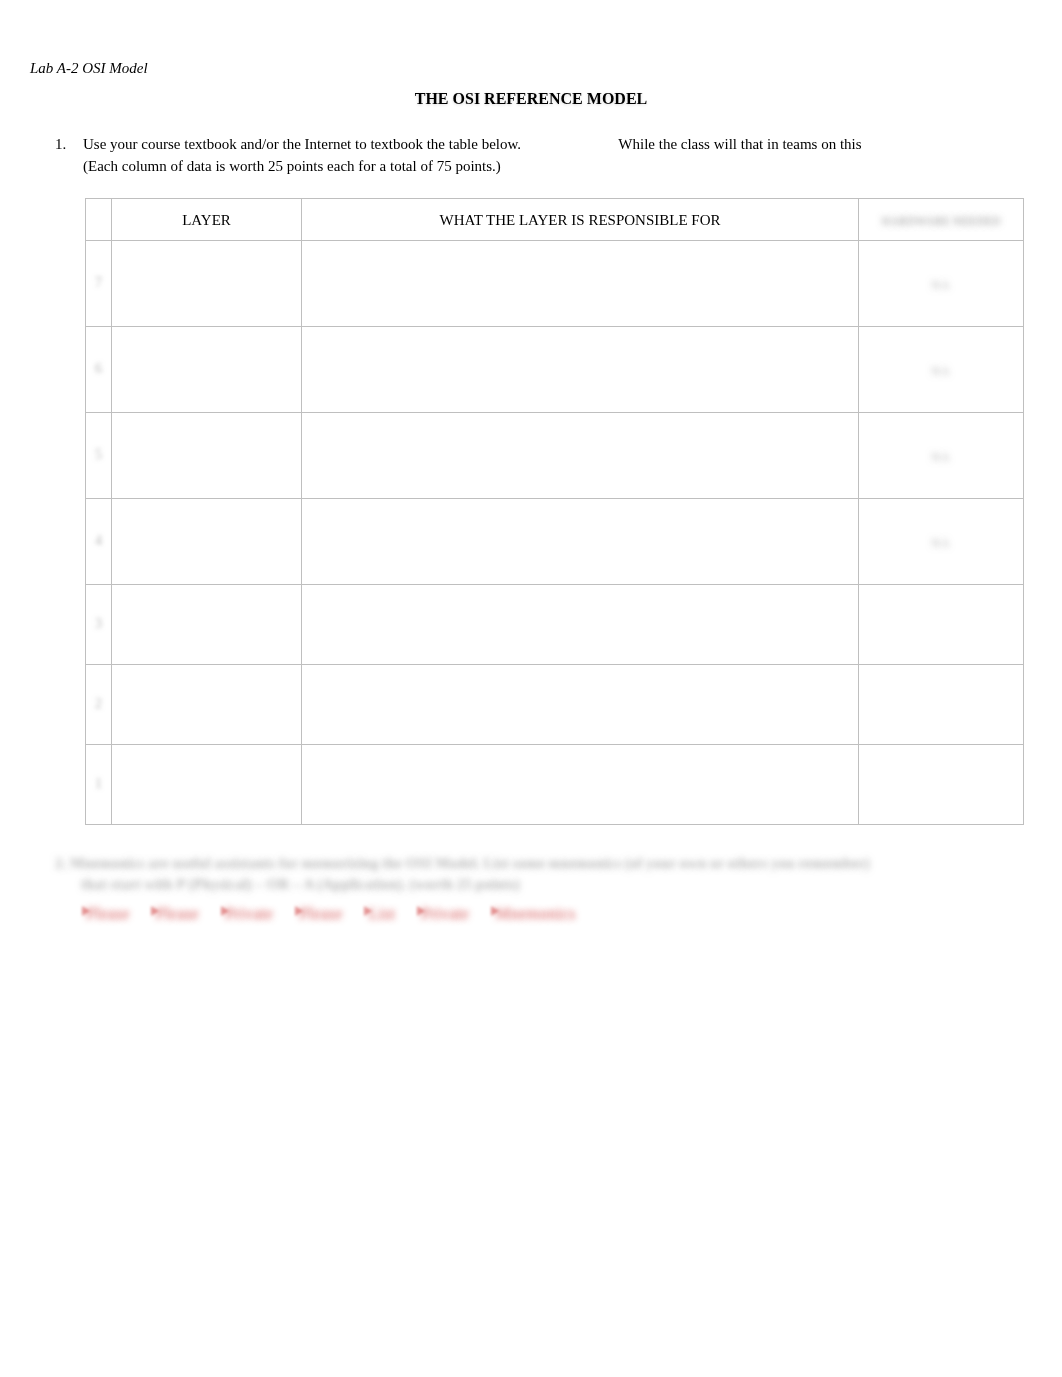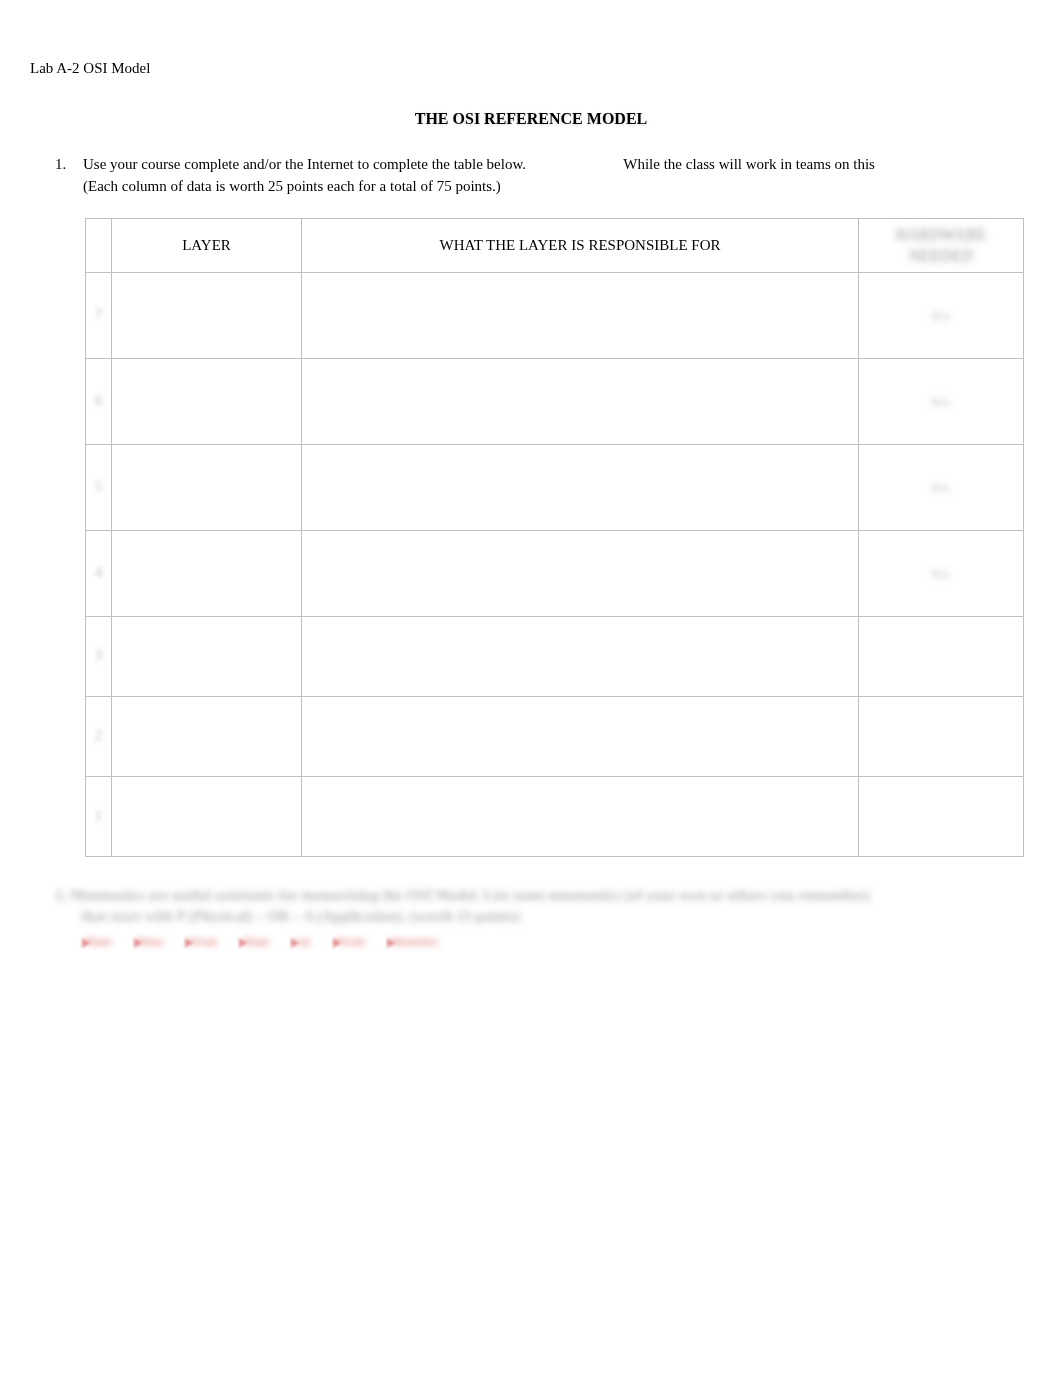--- a/index.html
+++ b/index.html
@@ -11,21 +11,22 @@
       font-family: "Times New Roman", Times, serif;
       background: #ffffff;
       width: 1062px;
       padding: 58px 30px 40px 30px;
       color: #000;
       font-size: 15px;
       line-height: 1.35;
     }
     .header-label {
       font-size: 15px;
-      margin-bottom: 30px;
+      margin-bottom: 10px;
+      font-style: italic;
     }
     .title {
       text-align: center;
       font-size: 16px;
       margin-bottom: 24px;
       text-shadow: 0 1px 3px rgba(0,0,0,0.15);
       font-weight: bold;
     }
     .content {
       padding-left: 25px;
@@ -73,21 +74,21 @@
     td.num-cell {
       font-size: 14px;
       color: rgba(0,0,0,0);
       text-shadow: 0 0 4px rgba(120,120,120,0.55);
       height: 86px;
     }
     tr.short td.num-cell { height: 80px; }
     .blur-head {
       color: rgba(0,0,0,0);
       text-shadow: 0 0 6px rgba(100,100,100,0.7);
-      font-size: 16px;
+      font-size: 12px;
       line-height: 1.2;
       text-align: center;
     }
     .hw-blur {
       display: inline-block;
       color: rgba(0,0,0,0);
       text-shadow: 0 0 6px rgba(120,120,120,0.6);
       font-size: 12px;
       letter-spacing: 1px;
     }
@@ -101,21 +102,21 @@
       font-weight: bold;
     }
     .red-row {
       margin-left: 52px;
       margin-top: 8px;
       display: flex;
       gap: 22px;
       flex-wrap: wrap;
     }
     .red-word {
-      font-size: 10px;
+      font-size: 17px;
       color: rgba(200,0,0,0);
       text-shadow: 0 0 6px rgba(200,30,30,0.75);
       position: relative;
       padding-left: 4px;
     }
     .red-word::before {
       content: '';
       position: absolute;
       left: 0;
       top: 3px;
@@ -132,23 +133,23 @@
 
 <div class="header-label">Lab A-2   OSI Model</div>
 
 <div class="title">THE OSI REFERENCE MODEL</div>
 
 <div class="content">
   <div class="item">
     <div class="item-number">1.</div>
     <div class="item-body">
       <p>
-        <span>Use your course complete and/or the Internet to complete the table below.</span>
+        <span>Use your course textbook and/or the Internet to textbook the table below.</span>
         <span style="display:inline-block; width:90px;"></span>
-        <span>While the class will work in teams on this</span>
+        <span>While the class will that in teams on this</span>
       </p>
       <p>(Each column of data is worth 25 points each for a total of 75 points.)</p>
     </div>
   </div>
 
   <div class="table-wrap">
     <table>
       <colgroup>
         <col class="c-num">
         <col class="c-layer">

